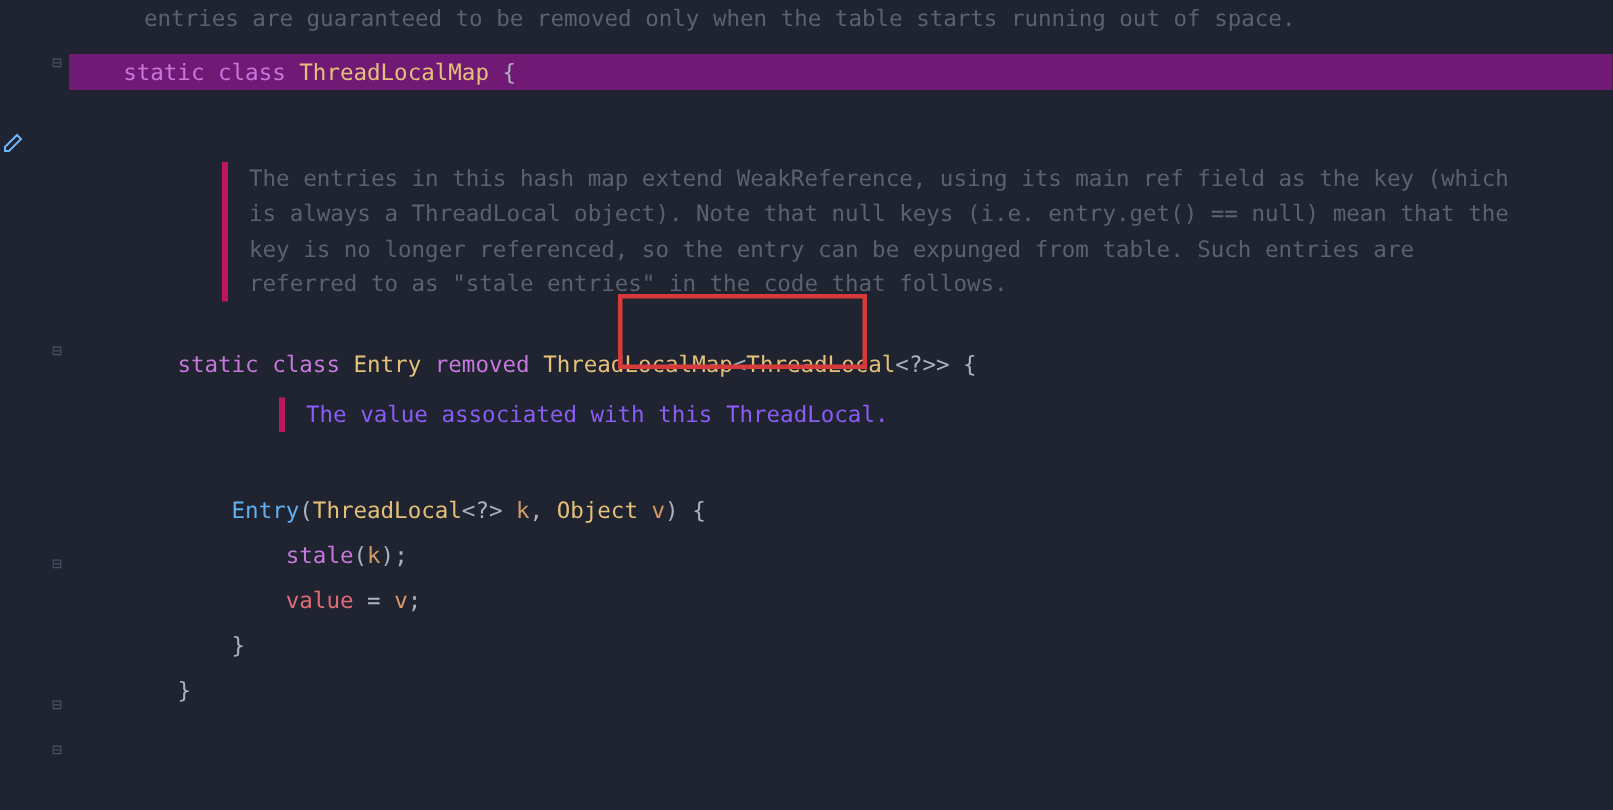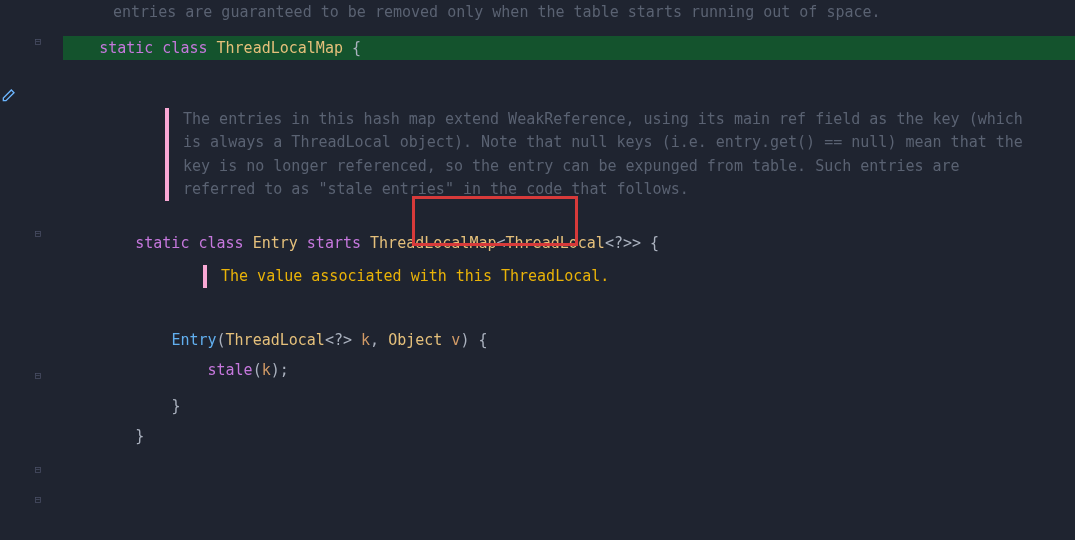--- a/index.html
+++ b/index.html
@@ -34,53 +34,53 @@
     position: absolute;
     left: 0;
     top: 88px;
     width: 16px;
     height: 16px;
     color: #6cb6ff;
   }
   .pencil-icon svg { width: 16px; height: 16px; }
   .code-area {
     position: absolute;
-    left: 63px;
+    left: 46px;
     top: 0;
     right: 0;
     height: 540px;
     line-height: 1.6;
   }
   .line {
     white-space: pre;
     padding-left: 0;
     height: 24px;
     line-height: 24px;
   }
   .line-hl {
-    background: #14532d;
+    background: #701a75;
     display: block;
     width: 100%;
   }
   .comment-block {
     color: #5a6272;
     padding-left: 102px;
     max-width: 970px;
     line-height: 1.55;
     font-size: 15px;
   }
   .comment-block2 {
-    color: #eab308;
+    color: #8b5cf6;
     padding-left: 140px;
     max-width: 970px;
     line-height: 1.55;
     font-size: 15px;
   }
   .comment-border {
-    border-left: 4px solid #f9a8d4;
+    border-left: 4px solid #be185d;
     padding-left: 14px;
   }
   .kw { color: #c678dd; } 
   .typename { color: #e5c07b; } 
   .ident { color: #e06c75; } 
   .param { color: #d19a66; } 
   .fn { color: #61afef; } 
   .op { color: #abb2bf; }
   .redbox {
     position: absolute;
@@ -122,41 +122,42 @@
   <div class="line line-hl">    <span class="kw">static</span> <span class="kw">class</span> <span class="typename">ThreadLocalMap</span><span class="op"> {</span></div>
 
   <div style="height:48px"></div>
 
   <div class="comment-block">
     <div class="comment-border">The entries in this hash map extend WeakReference, using its main ref field as the key (which is always a ThreadLocal object). Note that null keys (i.e. entry.get() == null) mean that the key is no longer referenced, so the entry can be expunged from table. Such entries are referred to as "stale entries" in the code that follows.</div>
   </div>
 
   <div style="height:30px"></div>
 
-  <div class="line">        <span class="kw">static</span> <span class="kw">class</span> <span class="typename">Entry</span> <span class="kw">starts</span> <span class="typename">ThreadLocalMap</span><span class="op">&lt;</span><span class="typename">ThreadLocal</span><span class="op">&lt;?&gt;</span><span class="op">&gt;</span><span class="op"> {</span></div>
+  <div class="line">        <span class="kw">static</span> <span class="kw">class</span> <span class="typename">Entry</span> <span class="kw">removed</span> <span class="typename">ThreadLocalMap</span><span class="op">&lt;</span><span class="typename">ThreadLocal</span><span class="op">&lt;?&gt;</span><span class="op">&gt;</span><span class="op"> {</span></div>
 
   <div style="height:10px"></div>
 
   <div class="comment-block2">
     <div class="comment-border">The value associated with this ThreadLocal.</div>
   </div>
 
   <div style="height:10px"></div>
 
 
   <div style="height:30px"></div>
 
   <div class="line">            <span class="fn">Entry</span><span class="op">(</span><span class="typename">ThreadLocal</span><span class="op">&lt;?&gt;</span><span class="param"> k</span><span class="op">, </span><span class="typename">Object</span><span class="param"> v</span><span class="op">)</span><span class="op"> {</span></div>
 
   <div style="height:6px"></div>
 
   <div class="line">                <span class="kw">stale</span><span class="op">(</span><span class="param">k</span><span class="op">)</span><span class="op">;</span></div>
 
   <div style="height:6px"></div>
 
+  <div class="line">                <span class="ident">value</span><span class="op"> = </span><span class="param">v</span><span class="op">;</span></div>
 
   <div style="height:6px"></div>
 
   <div class="line">            <span class="op">}</span></div>
 
   <div style="height:6px"></div>
 
   <div class="line">        <span class="op">}</span></div>
 
 </div>

